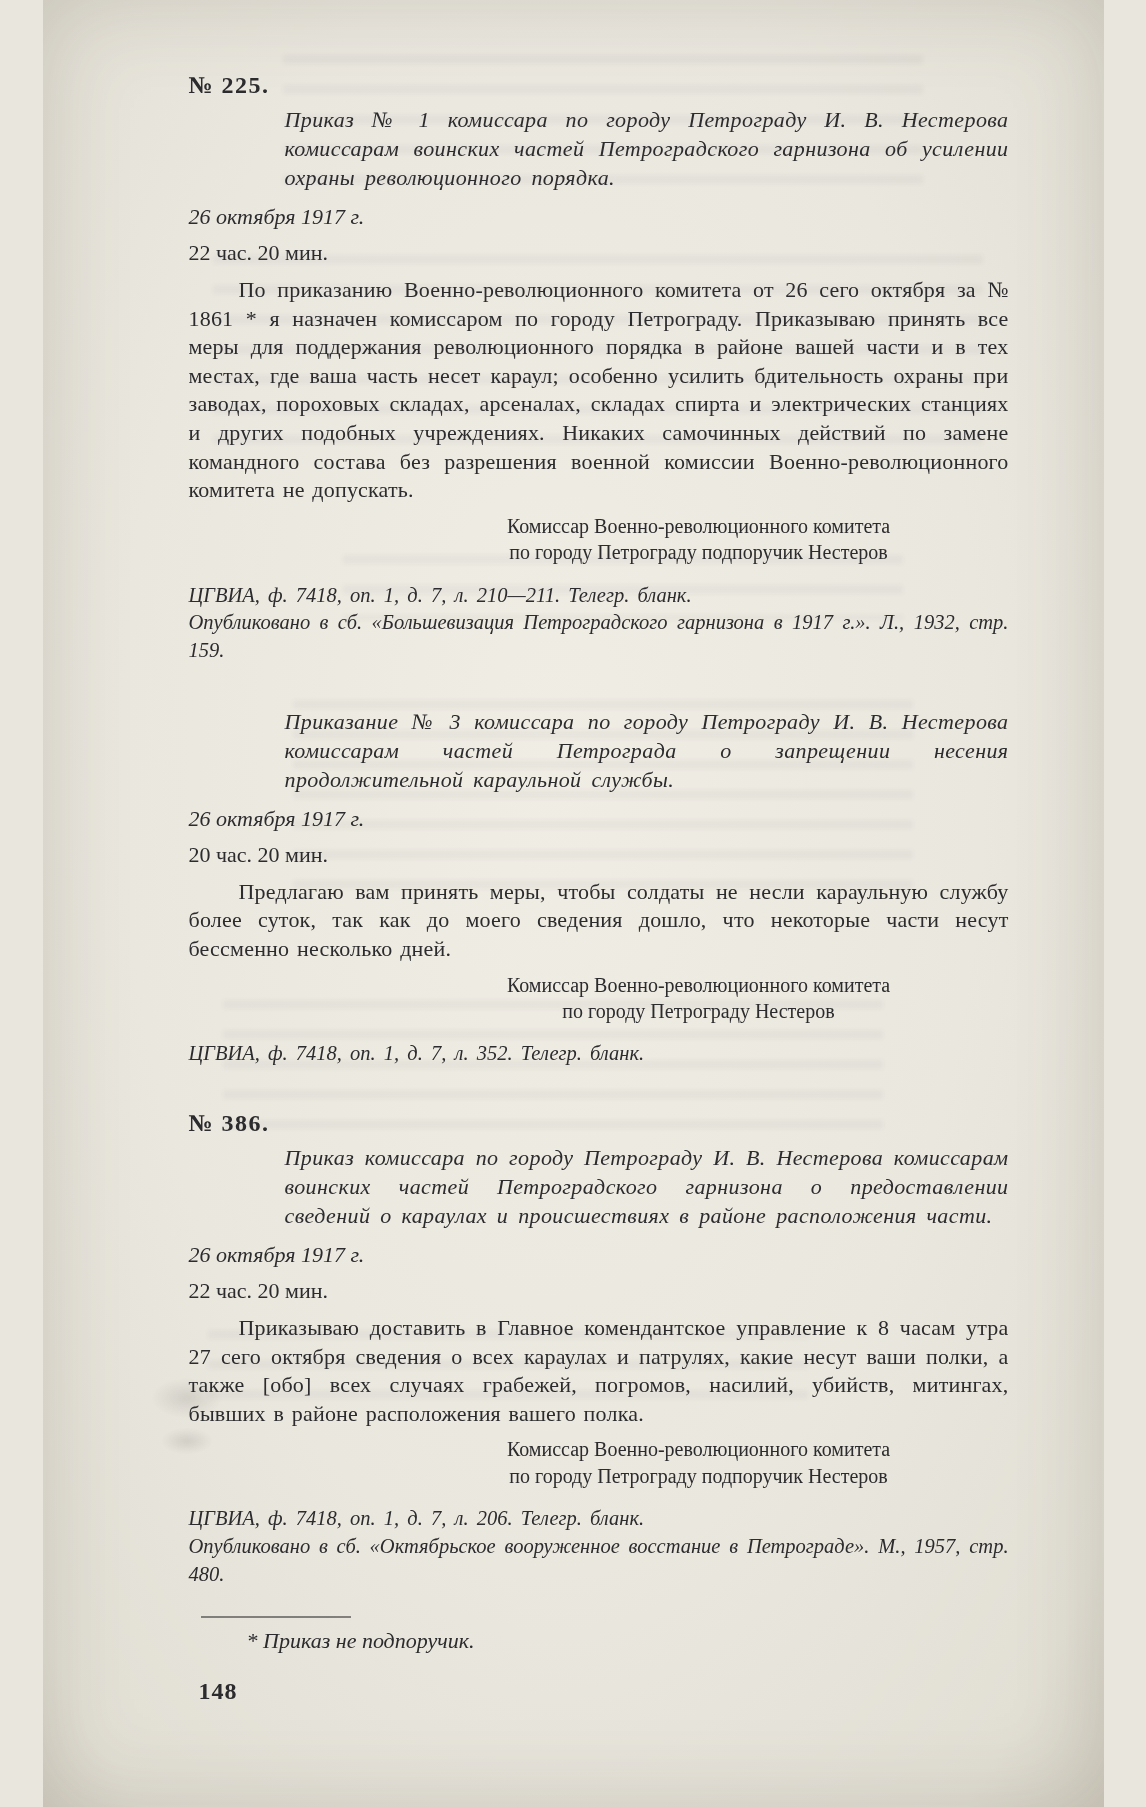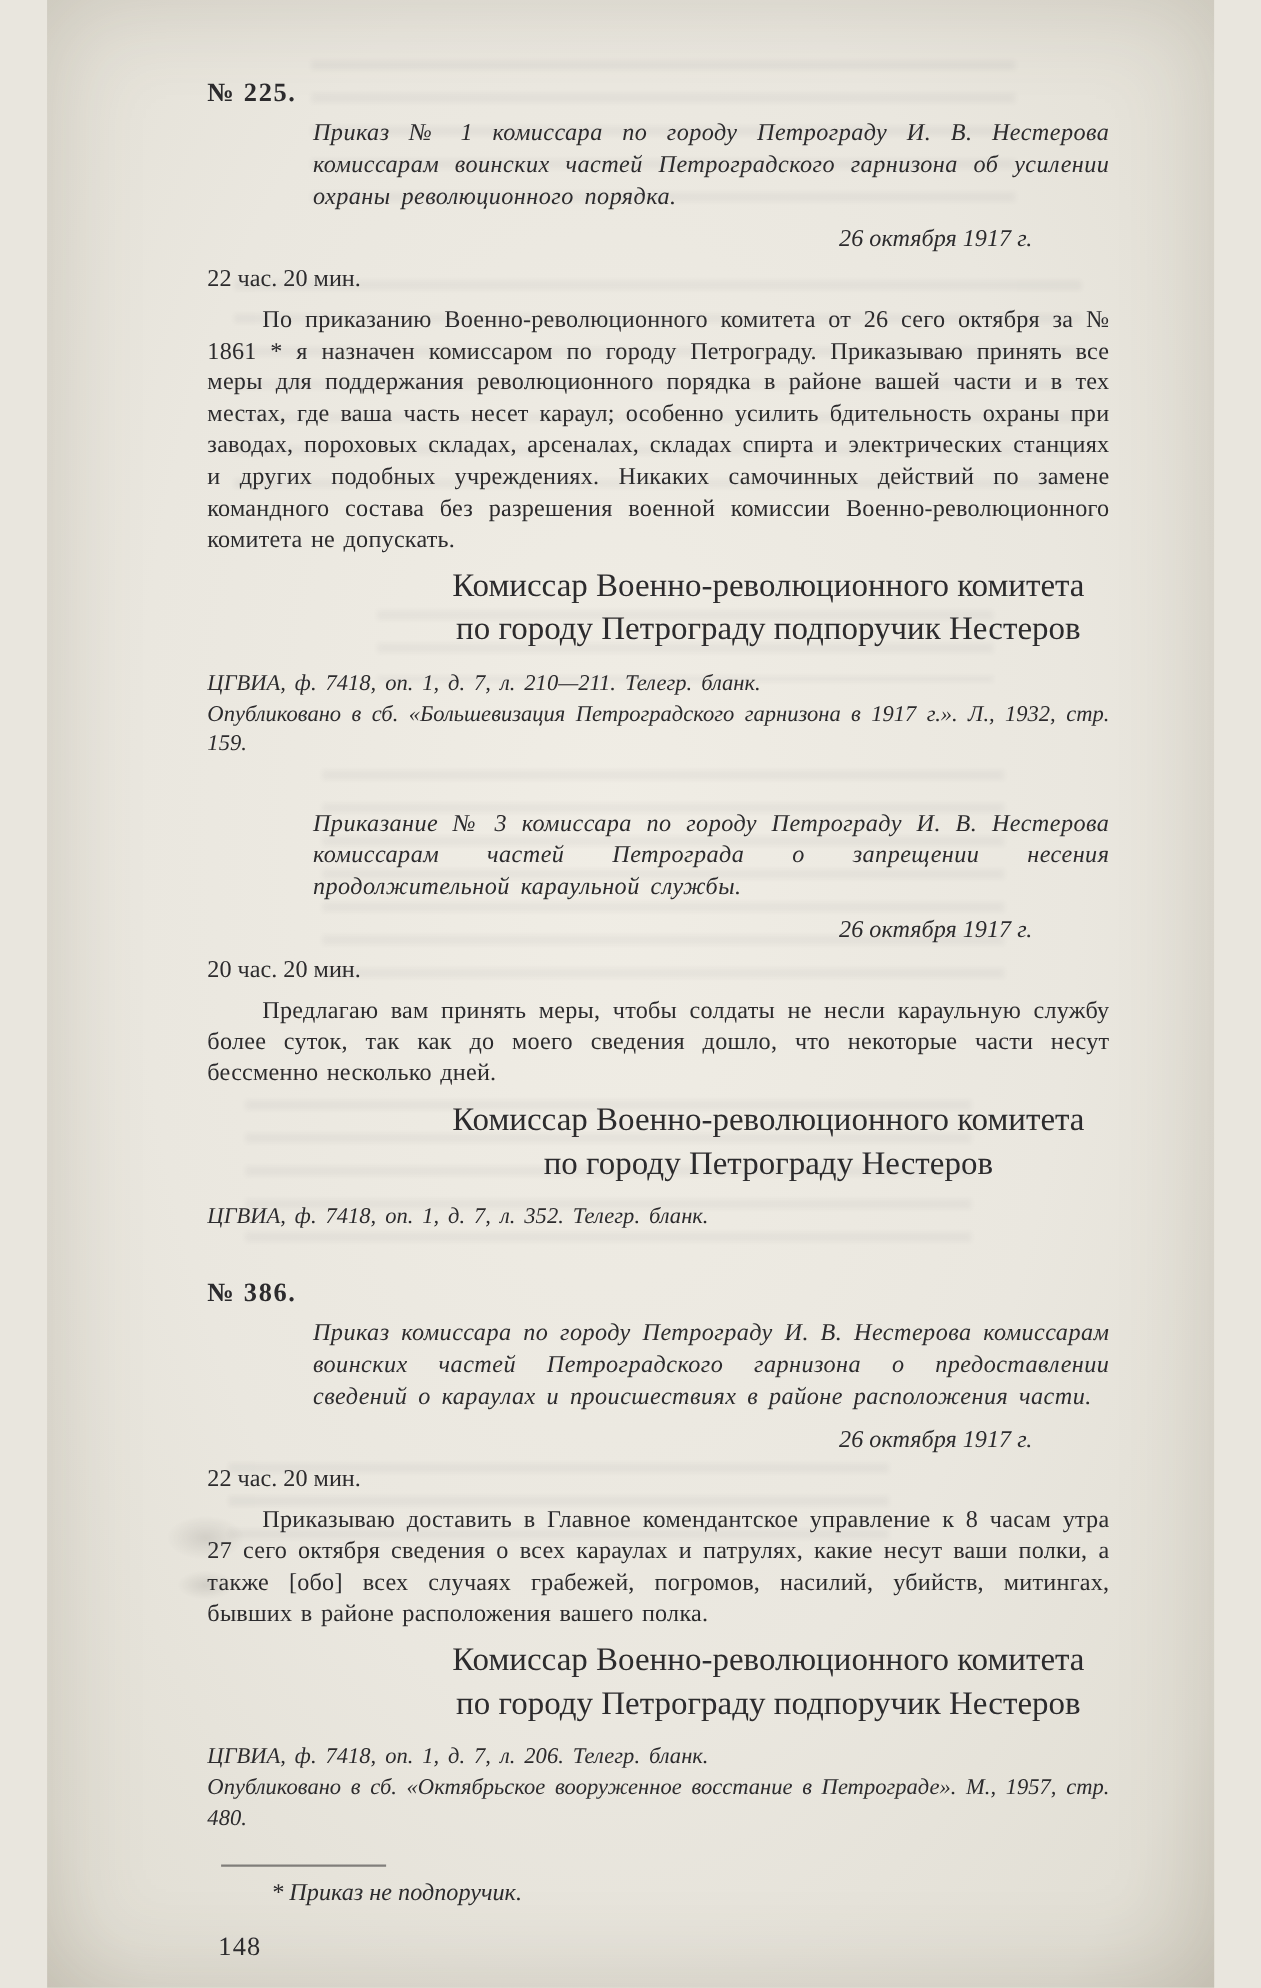--- a/index.html
+++ b/index.html
@@ -57,39 +57,39 @@
     font-size: 22px;
     line-height: 1.32;
     text-align: justify;
     word-spacing: 4px;
     letter-spacing: 0.4px;
   }
   .doc-date {
     margin-top: 12px;
     font-style: italic;
     font-size: 22px;
-    text-align: right;
+    text-align: left;
     padding-right: 70px;
   }
   .doc-time {
     margin-top: 10px;
     font-size: 22px;
   }
   .doc-body {
     margin: 10px 0 0 0;
     font-size: 22px;
     line-height: 1.3;
     text-align: justify;
     text-indent: 50px;
     word-spacing: 2px;
     letter-spacing: 0.2px;
   }
   .doc-signature {
     margin: 8px 0 0 200px;
-    font-size: 30px;
+    font-size: 20px;
     line-height: 1.32;
     text-align: center;
   }
   .doc-source {
     margin-top: 16px;
     font-style: italic;
     font-size: 20.5px;
     line-height: 1.35;
     text-align: justify;
     word-spacing: 3px;
@@ -103,21 +103,21 @@
     border-top: 2px solid rgba(45, 43, 45, 0.55);
   }
   .footnote {
     margin: 10px 0 0 58px;
     font-style: italic;
     font-size: 22px;
   }
   .page-number {
     margin: 24px 0 0 10px;
     font-size: 24px;
-    font-weight: normal;
+    font-weight: bold;
     letter-spacing: 1px;
   }
 </style>
 </head>
 <body>
 
 <div class="page">
 
   <div class="ghost" style="left:240px; top:55px;  width:640px; height:150px;"></div>
   <div class="ghost" style="left:170px; top:255px; width:770px; height:200px;"></div>

